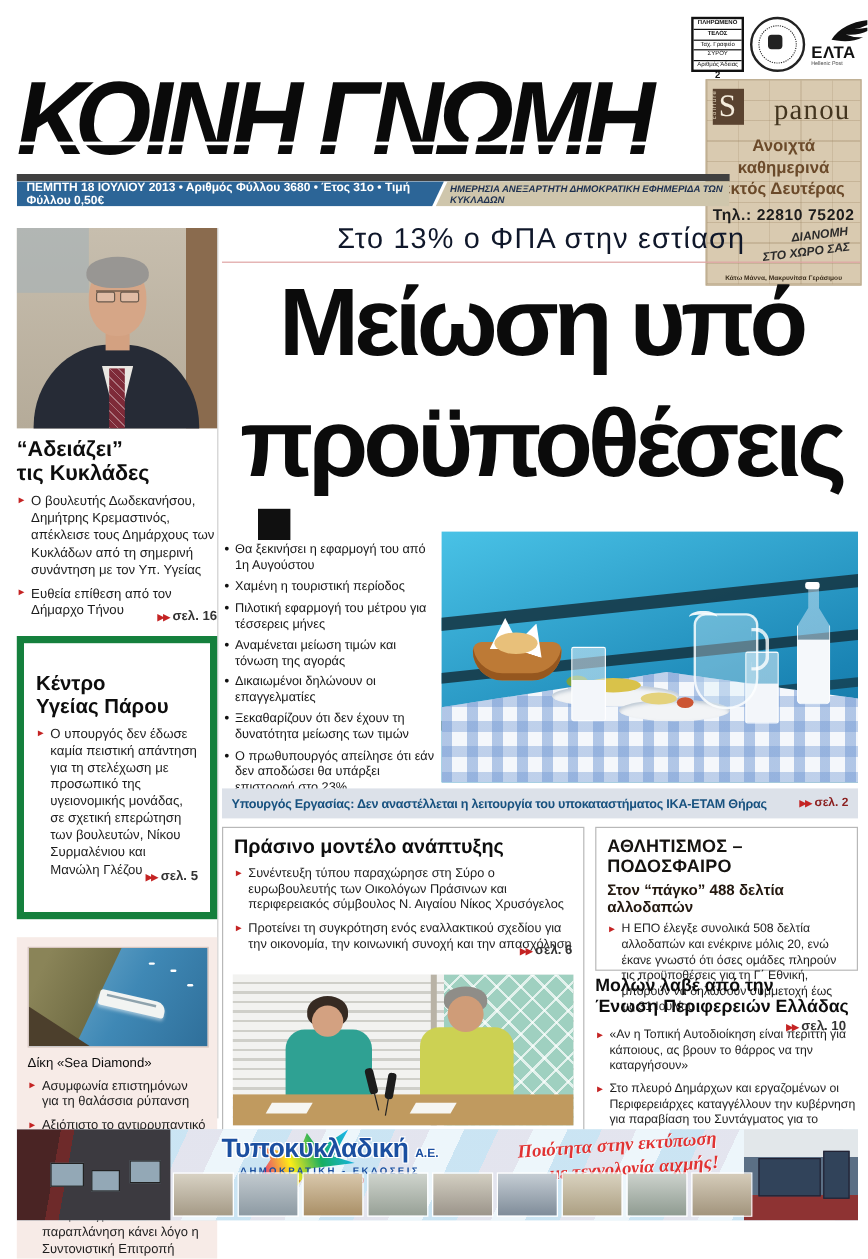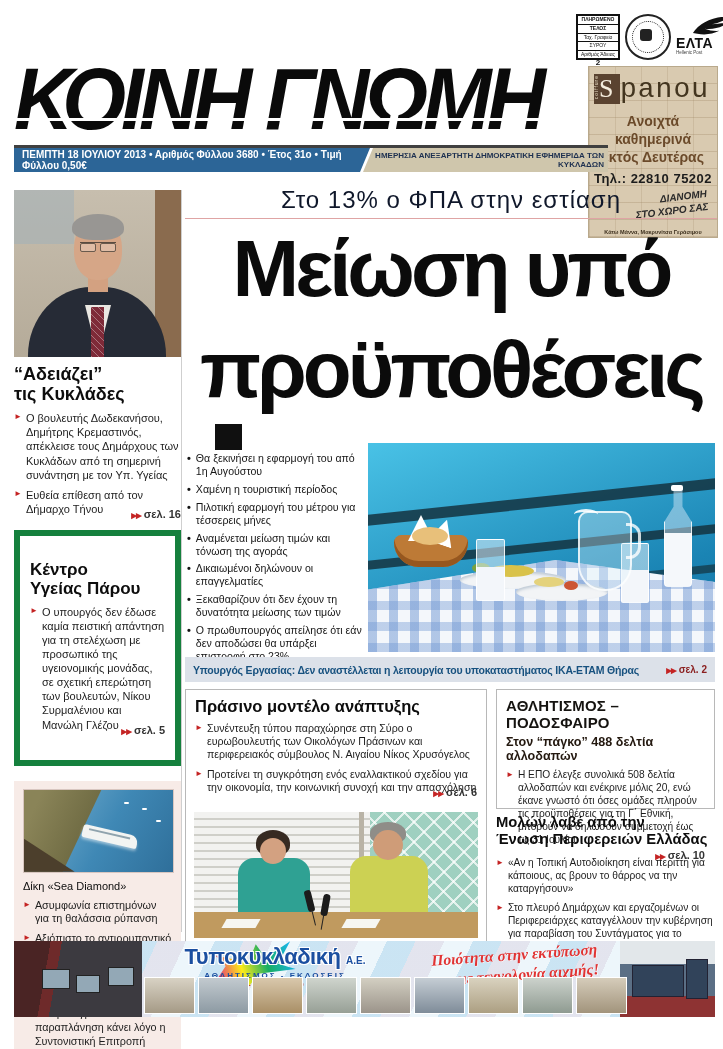--- a/index.html
+++ b/index.html
@@ -35,36 +35,36 @@
   
   .spanou{left:588px;top:66px;width:130px;height:172px;background:#d9cab0;border:1px solid #b9a98c;
           box-sizing:border-box;overflow:hidden;
           background-image:repeating-linear-gradient(0deg,rgba(150,125,90,.28) 0 1px,transparent 1px 17px),
                            repeating-linear-gradient(90deg,rgba(150,125,90,.2) 0 1px,transparent 1px 26px);}
   .sp-brandrow{display:flex;align-items:flex-end;margin:7px 4px 0 5px;}
   .sp-sq{position:relative;width:26px;height:30px;background:#5a4330;flex:0 0 auto;}
   .sp-initial{position:absolute;left:5px;top:0px;font-family:"Liberation Serif",serif;font-size:26px;color:#f4ecdc;line-height:30px;}
   .sp-vert{position:absolute;left:-1px;top:1px;writing-mode:vertical-rl;transform:rotate(180deg);
            font-size:5px;color:#e8dcc2;letter-spacing:1px;}
-  .sp-rest{font-family:Liberation Mono, monospace;font-size:28px;color:#43351f;letter-spacing:1px;line-height:1;}
+  .sp-rest{font-family:Liberation Serif, serif;font-size:24px;color:#43351f;letter-spacing:1px;line-height:1;padding-left:25px;}
   .sp-open{margin-top:8px;text-align:center;font-size:14px;font-weight:bold;color:#6b4a2a;line-height:1.3;}
   .sp-phone{margin-top:4px;text-align:center;font-size:13px;font-weight:bold;color:#1c1c1c;letter-spacing:0.5px;}
   .sp-delivery{margin-top:9px;margin-right:9px;text-align:right;transform:rotate(-7deg);
                font-style:italic;font-weight:bold;font-size:10px;color:#2a2a2a;line-height:1.25;}
   .sp-address{position:absolute;bottom:2px;left:2px;right:2px;font-size:5.5px;font-weight:bold;
               color:#3c2f1d;text-align:center;}
 
   
-  .dateline{left:14px;top:145px;width:594px;height:27px;display:flex;border-top:3px solid #404040;box-sizing:border-box;}
+  .dateline{left:14px;top:145px;width:594px;height:27px;display:flex;border-top:6px solid #404040;box-sizing:border-box;}
   .dl-blue{width:356px;background:#2c6597;color:#fff;font-size:10px;font-weight:bold;display:flex;
            align-items:center;padding-left:8px;box-sizing:border-box;
            clip-path:polygon(0 0,100% 0,calc(100% - 10px) 100%,0 100%);}
   .dl-beige{flex:1;margin-left:-7px;background:#cfc6ac;color:#1d3050;font-size:8px;font-weight:bold;
-            display:flex;align-items:center;justify-content:center;text-align:right;padding:0 4px 0 12px;
-            clip-path:polygon(10px 0,100% 0,100% 100%,0 100%);}
+            display:flex;align-items:center;justify-content:center;text-align:left;padding:0 4px 0 12px;
+            clip-path:polygon(10px 0,100% 0,100% 100%,0 100%);font-style:italic;}
 
   
   .lead{left:185px;top:186px;width:532px;text-align:center;}
   .kicker{font-size:24px;color:#0f172a;letter-spacing:1px;}
   .kicker-rule{height:1px;background:#dfa4a4;margin-top:4px;}
   .headline{font-size:80px;font-weight:bold;color:#0b0b0b;letter-spacing:-4px;line-height:1.26;margin-top:0px;}
   .square-orn{left:215px;top:424px;width:27px;height:26px;background:#101010;}
 
   .lead-bullets{left:187px;top:452px;width:178px;}
   .lb-item{display:flex;gap:5px;margin-bottom:5px;}
@@ -491,21 +491,21 @@
       <i style="left:62px;top:34px;width:22px;height:16px"></i>
       <i style="left:94px;top:26px;width:24px;height:17px"></i>
     </div>
     <div class="ad-right">
       <i style="left:12px;top:24px;width:50px;height:30px"></i>
       <i style="left:66px;top:18px;width:20px;height:38px"></i>
     </div>
     <div class="ad-center">
       <div class="splash"></div>
       <div class="ad-brand"><span>Τυποκυκλαδική</span> <span class="sfx">Α.Ε.</span></div>
-      <div class="ad-services">ΑΘΛΗΤΙΣΜΟΣ - ΕΚΔΟΣΕΙΣ</div>
+      <div class="ad-services">ΔΗΜΟΚΡΑΤΙΚΗ - ΕΚΔΟΣΕΙΣ</div>
       <div class="ad-contact">ΣΥΡΟΣ - ΤΗΛ. 22810 86900</div>
     </div>
     <div class="ad-slogan">
       <div>Ποιότητα στην εκτύπωση</div>
       <div style="padding-left:26px">με τεχνολογία αιχμής!</div>
     </div>
     <div class="ad-thumbs">
       <div class="thumb t1"></div>
       <div class="thumb t2"></div>
       <div class="thumb t3"></div>

